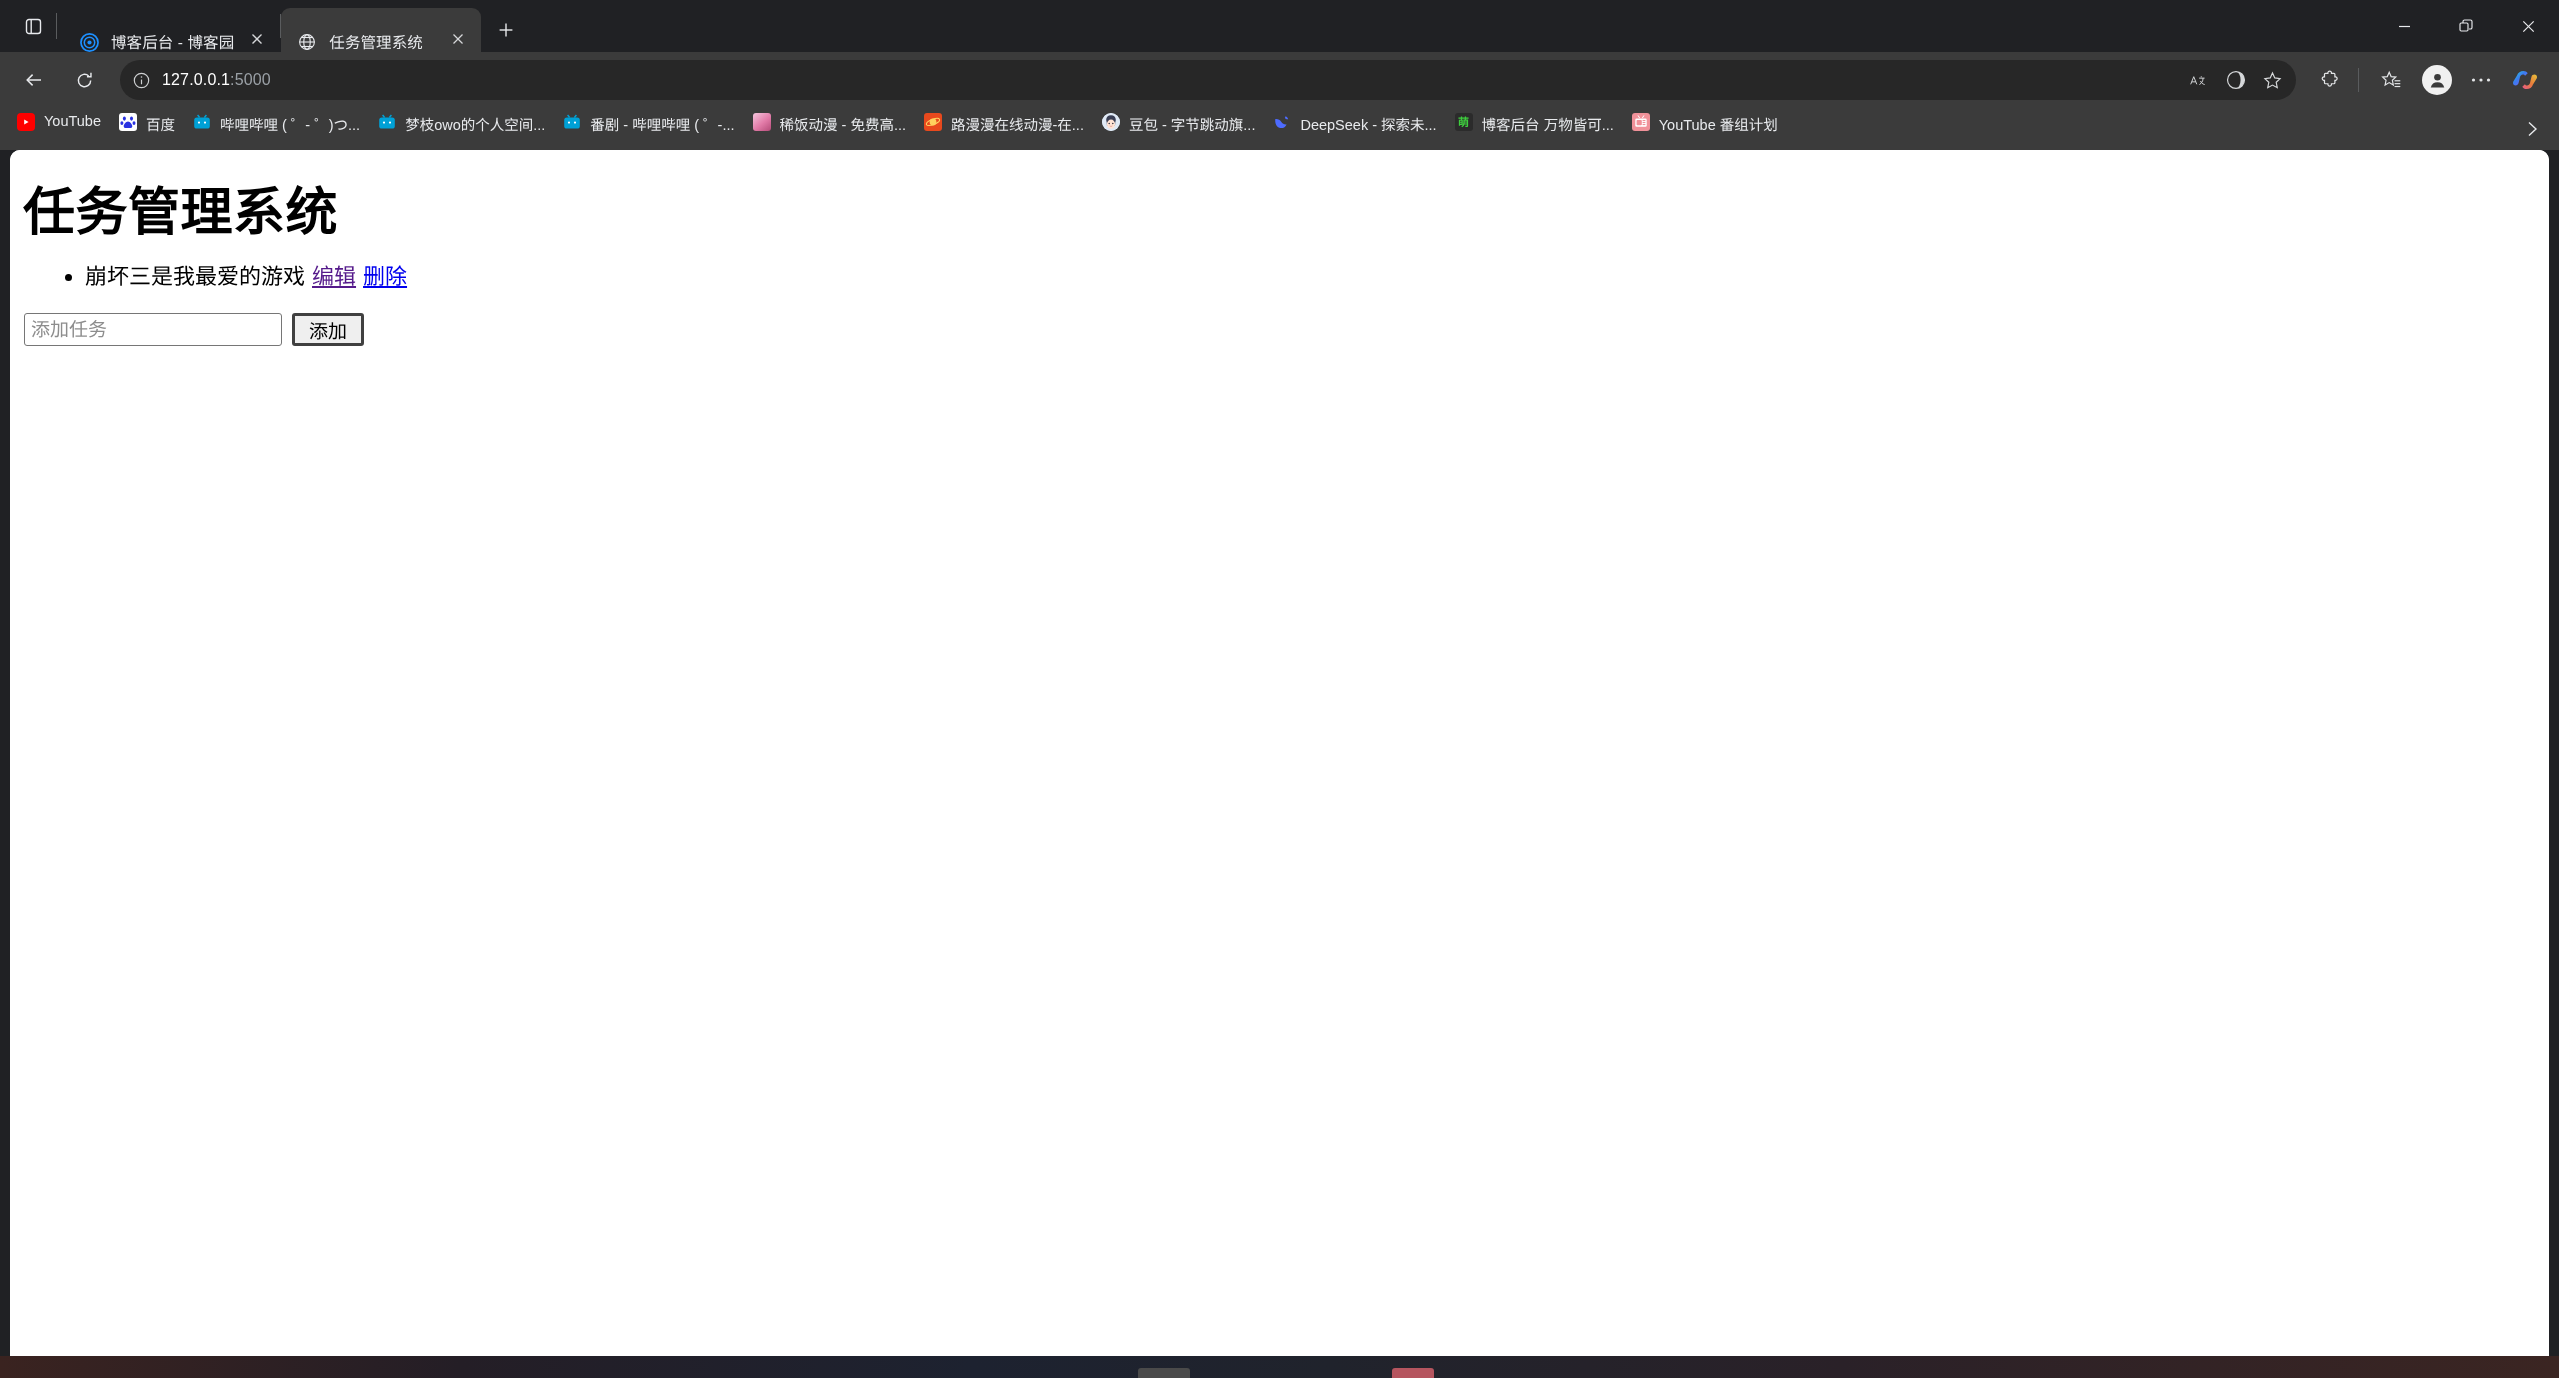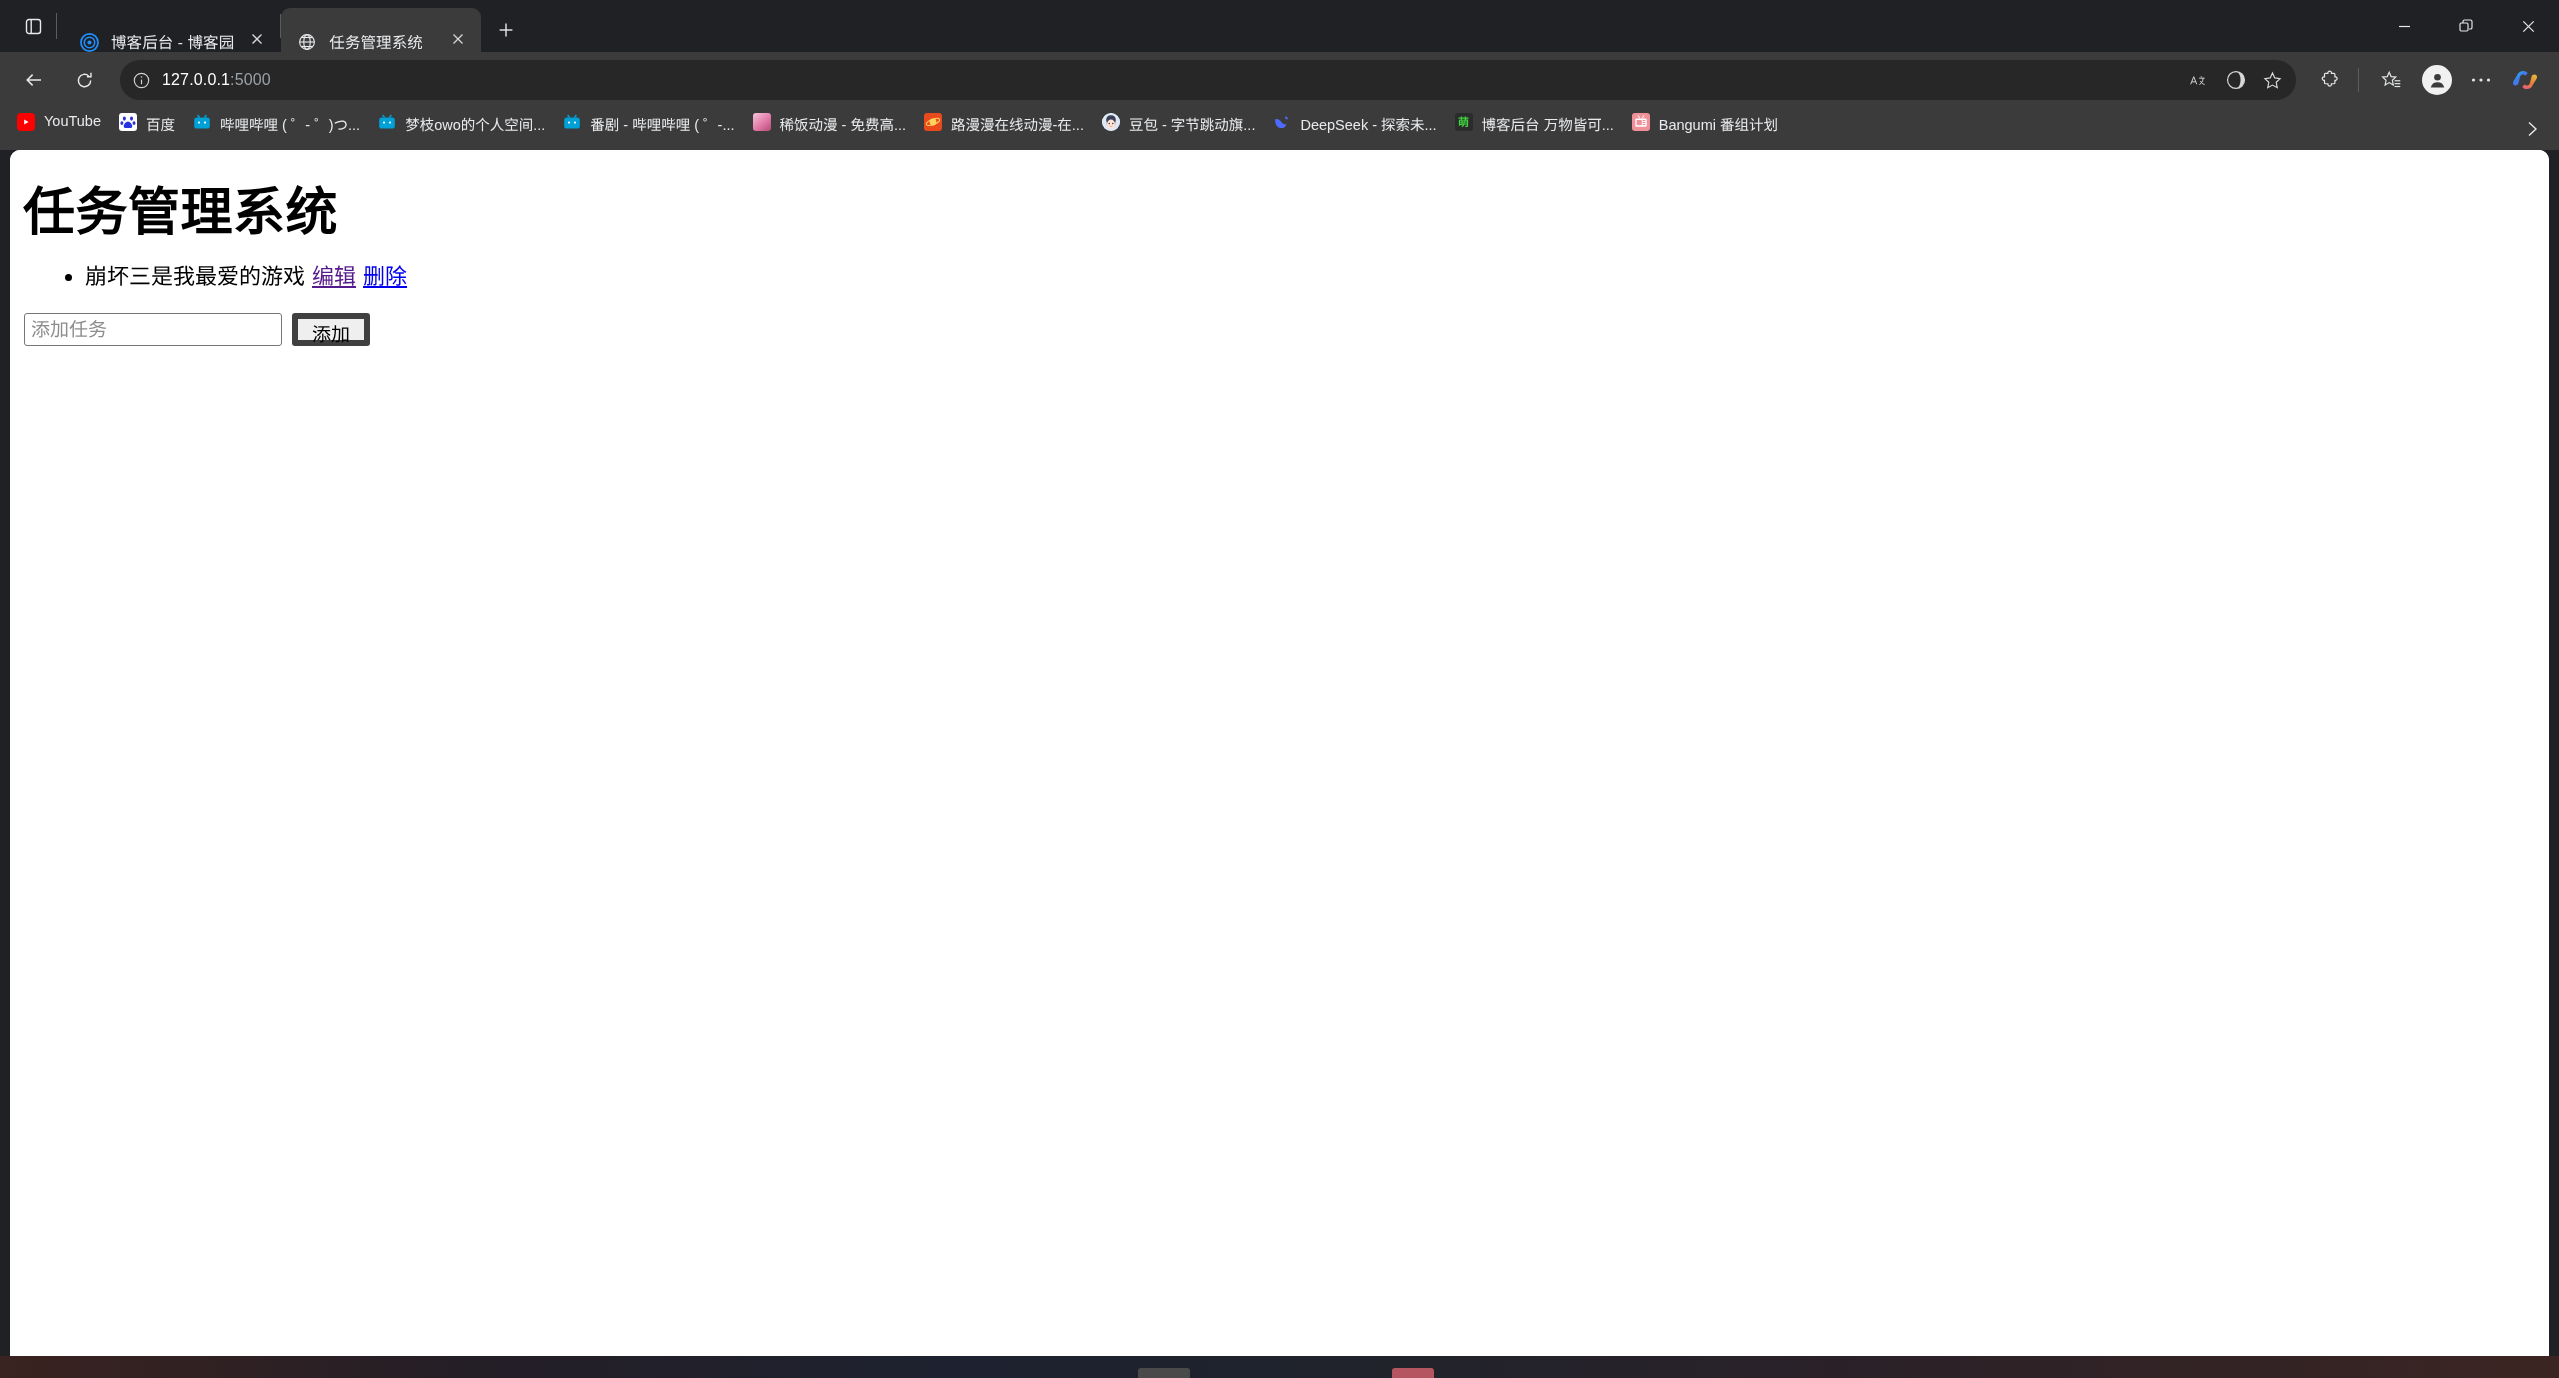--- a/index.html
+++ b/index.html
@@ -373,21 +373,21 @@
     font-family: "Liberation Sans", "DejaVu Sans", sans-serif;
     outline: none;
   }
   .add-input::placeholder { color: #8d8d8d; opacity: 1; }
   .add-btn {
     margin-left: 10px;
     height: 33px;
     padding: 0 14px;
     font-size: 19px;
     background: #efefef;
-    border: 6px solid #404040;
+    border: 3px solid #404040;
     border-radius: 3px;
     color: #000;
     font-family: "Liberation Sans", "DejaVu Sans", sans-serif;
     cursor: pointer;
   }
 
   
   .desktop-sliver {
     position: absolute;
     left: 0;
@@ -698,21 +698,21 @@
           <rect width="16" height="16" fill="#f09199"></rect>
           <line x1="5" y1="1.4" x2="6.6" y2="4" stroke="#fff" stroke-width="1"></line>
           <line x1="11" y1="1.4" x2="9.4" y2="4" stroke="#fff" stroke-width="1"></line>
           <rect x="2.3" y="4.4" width="11.4" height="8.4" rx="1.3" fill="#fff"></rect>
           <rect x="3.6" y="6" width="5.2" height="5.2" rx=".7" fill="#f09199"></rect>
           <rect x="9.6" y="6" width="2.8" height="1.1" fill="#f09199"></rect>
           <rect x="9.6" y="8" width="2.8" height="1.1" fill="#f09199"></rect>
           <rect x="9.6" y="10" width="2.8" height="1.1" fill="#f09199"></rect>
         </svg>
       </span>
-      <span class="bm-label">Bangumi 番组计划</span>
+      <span class="bm-label">YouTube 番组计划</span>
     </div>
 
     <div class="bm-overflow">
       <svg width="14" height="18" viewBox="0 0 14 18" fill="none" stroke="currentColor" stroke-width="1.4">
         <polyline points="4,2.4 11,9 4,15.6"></polyline>
       </svg>
     </div>
   </div>
 
   <div class="viewport">

